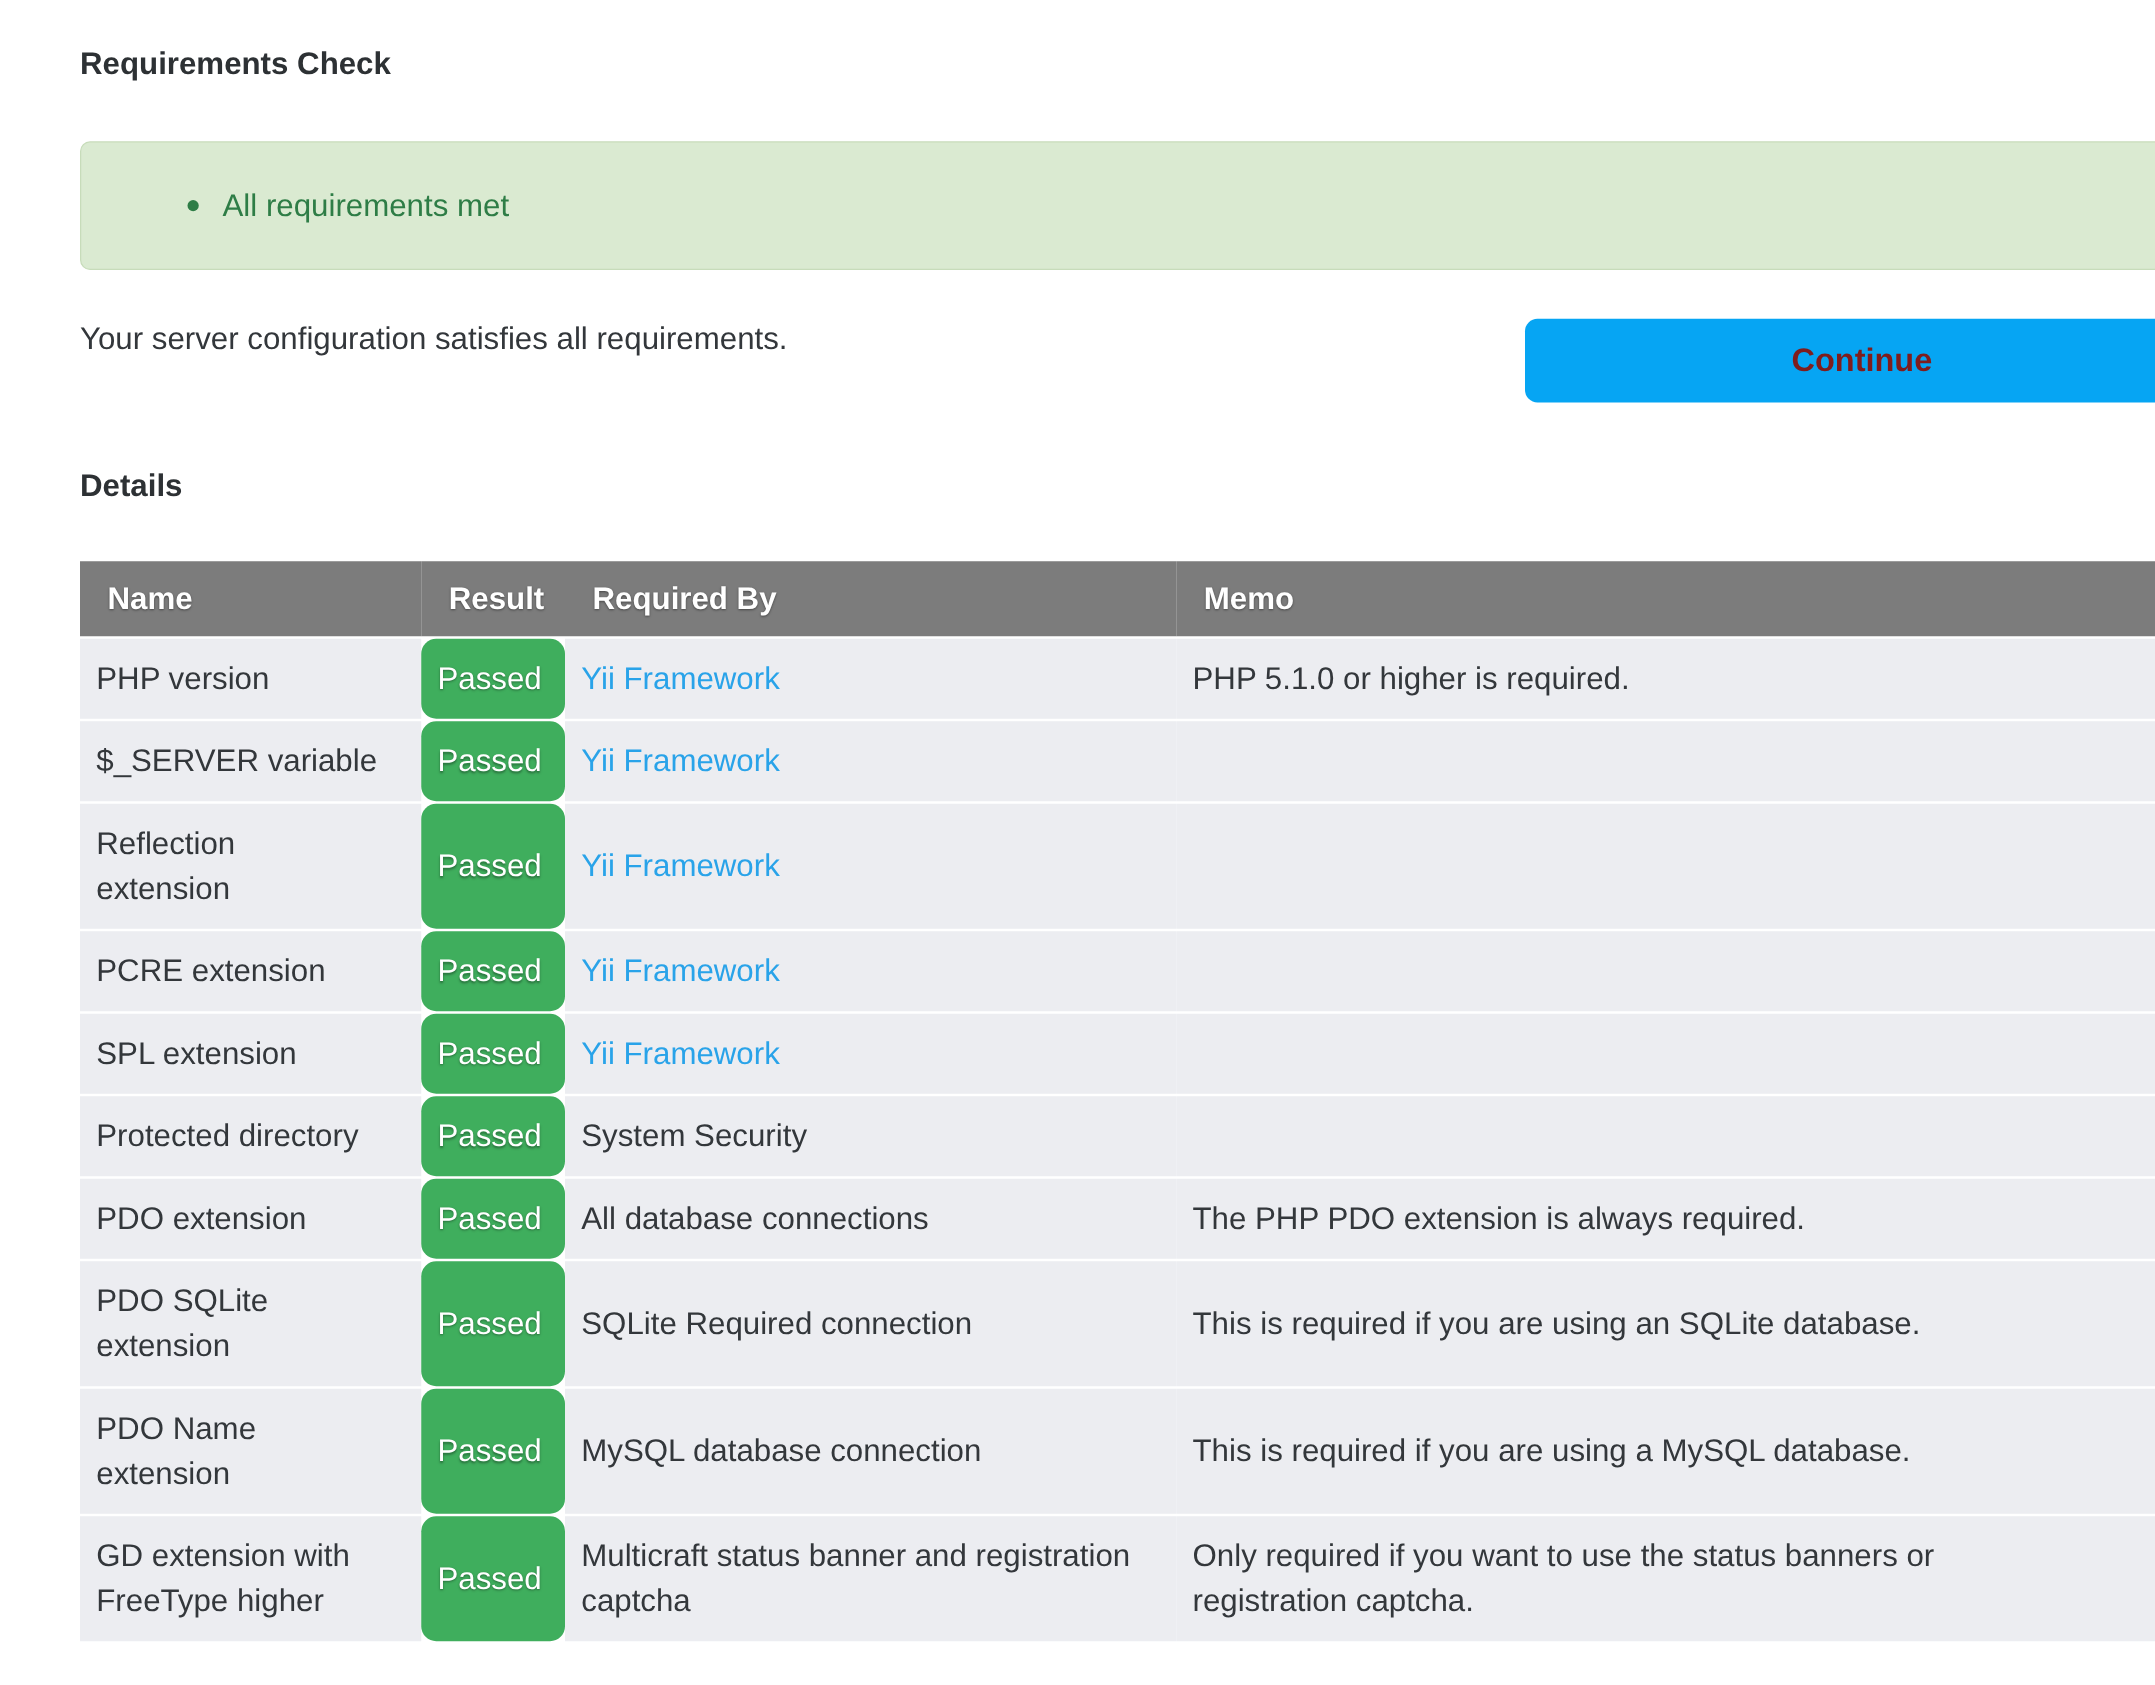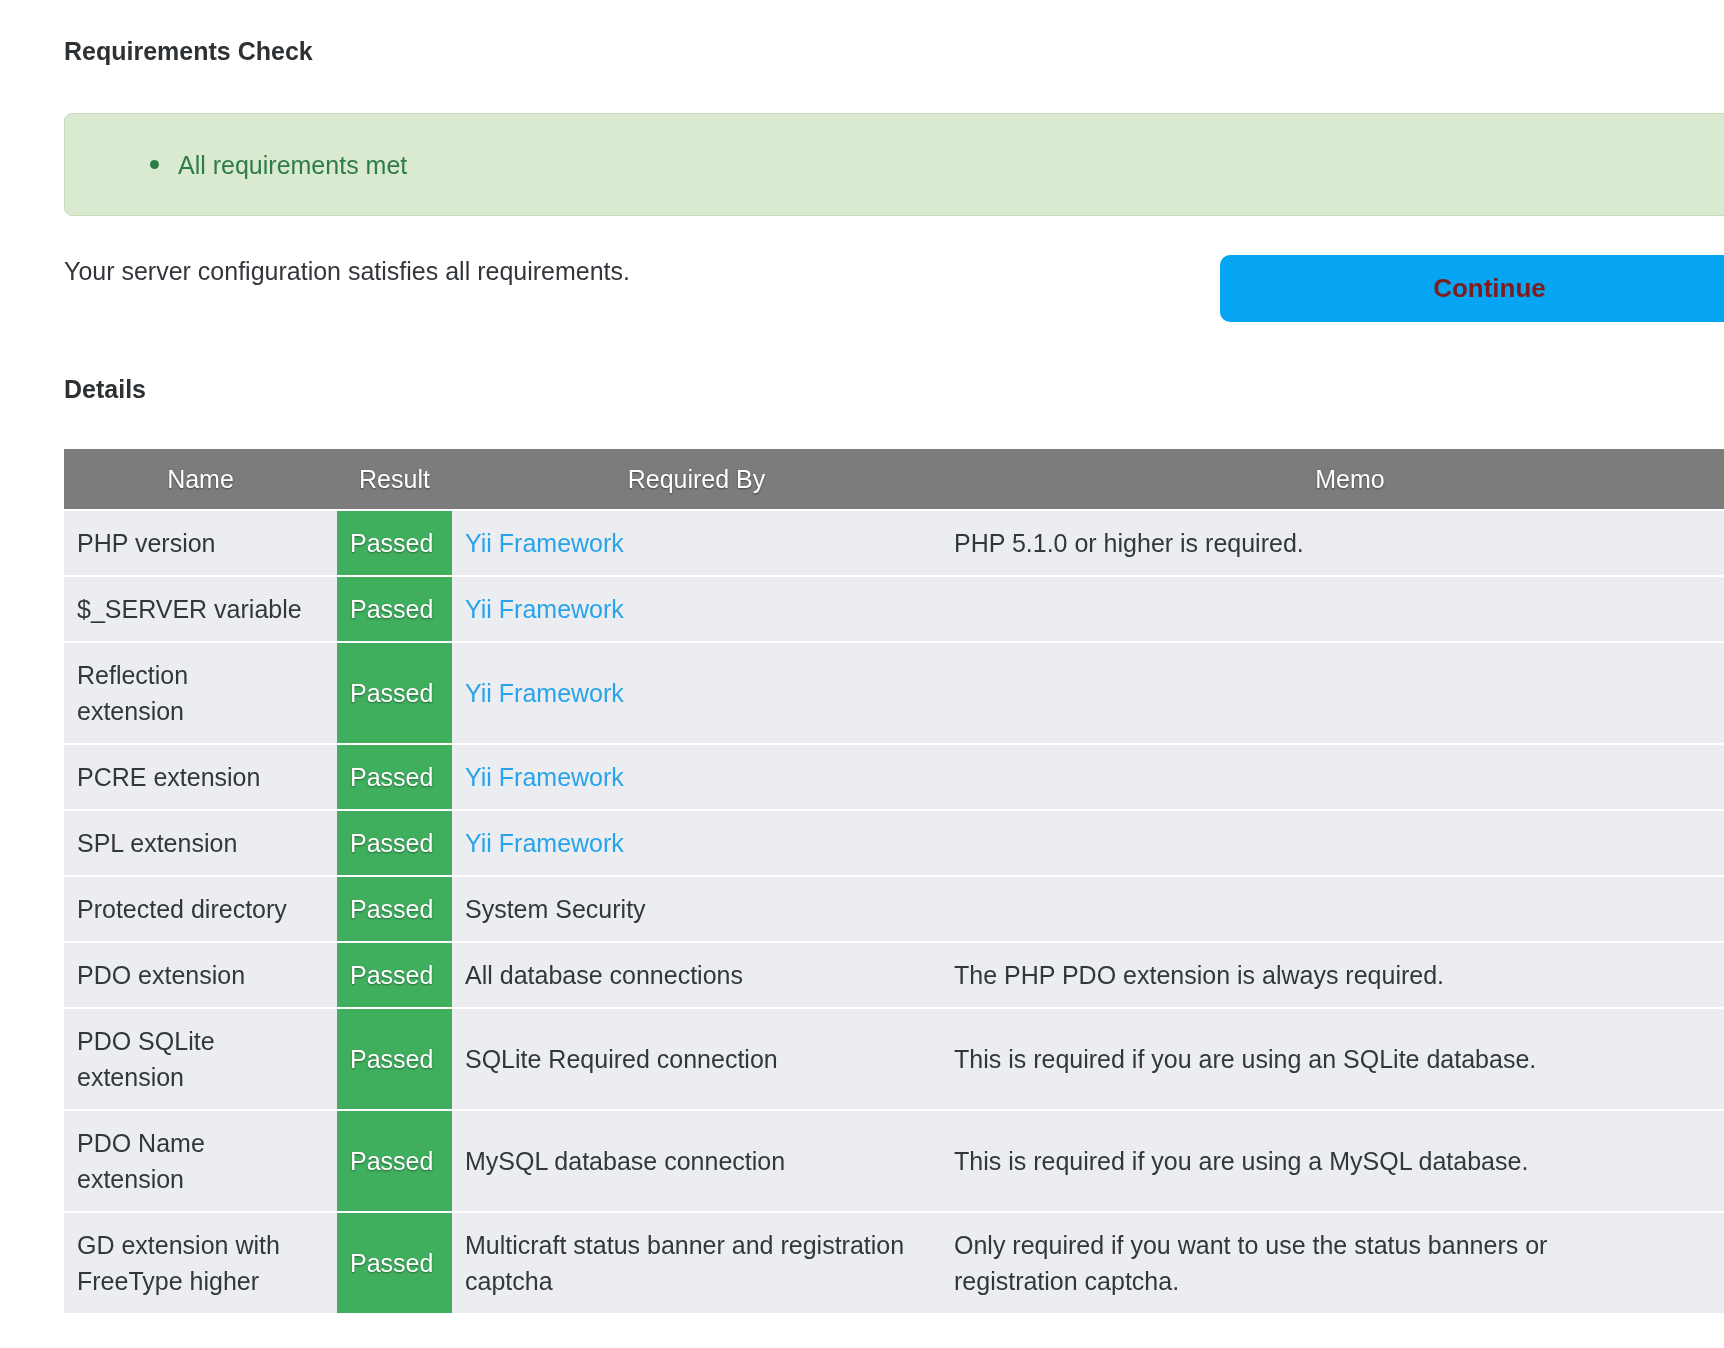--- a/index.html
+++ b/index.html
@@ -99,40 +99,41 @@
     border-spacing: 0 2px;
     font-size: 25px;
   }
   col.c-name   { width: 273px; }
   col.c-result { width: 115px; }
   col.c-reqby  { width: 489px; }
   col.c-memo   { width: auto;  }
   .req-table th {
     background: var(--header-gray);
     color: #ffffff;
-    font-weight: normal;
-    text-align: center;
+    font-weight: bold;
+    text-align: left;
     text-shadow: 0 1px 2px rgba(0,0,0,0.45);
-    padding: 12px 11px;
+    padding: 12px 22px;
     line-height: 36px;
   }
   .req-table td {
     background: var(--row-bg);
     color: var(--text-dark);
     padding: 14px 13px;
     line-height: 36px;
     vertical-align: middle;
     white-space: pre-line;
     overflow: hidden;
   }
   .req-table td.cell-result {
     background: var(--success-green);
     color: #ffffff;
     text-shadow: 0 1px 2px rgba(0,0,0,0.4);
     white-space: nowrap;
+    border-radius: 12px;
   }
   .req-by {
     color: inherit;
     text-decoration: none;
     white-space: pre-line;
   }
   .req-by.is-link {
     color: var(--link-blue);
     cursor: pointer;
   }

